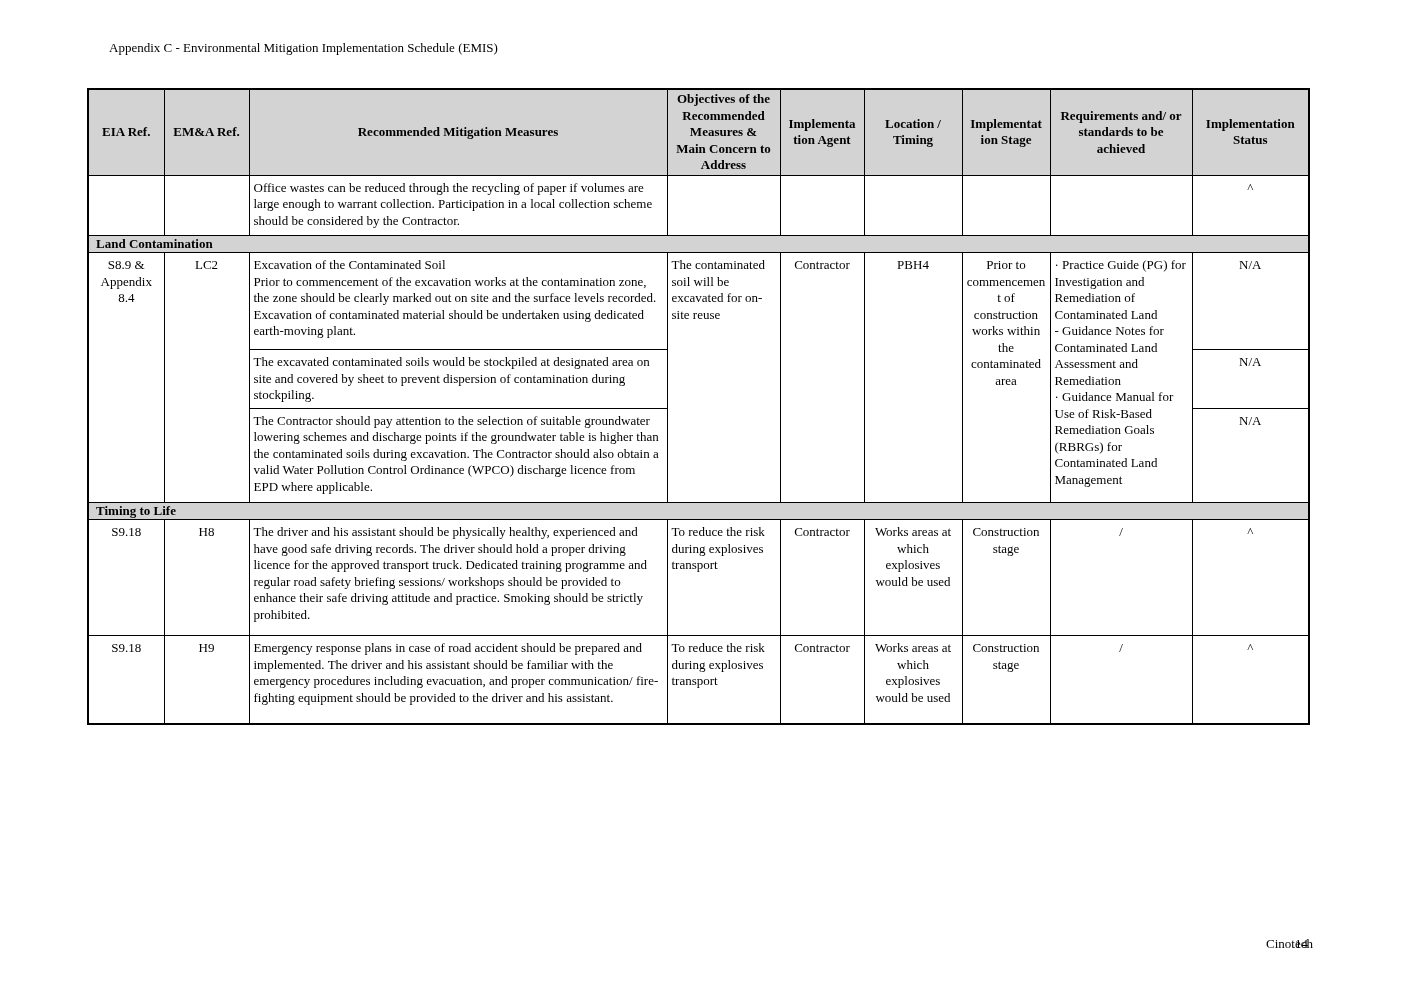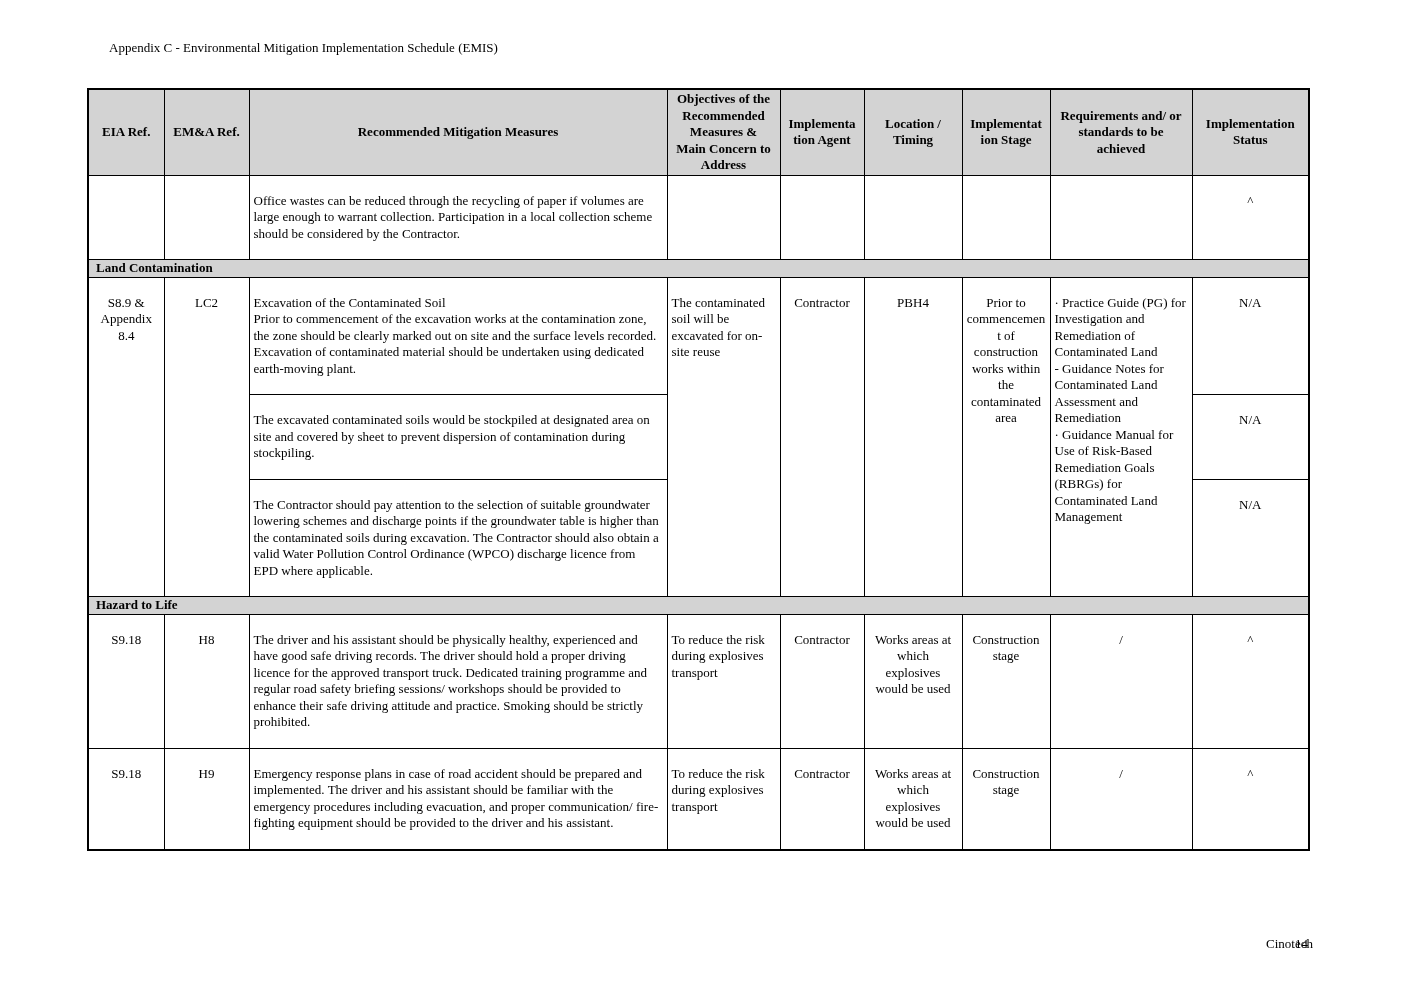--- a/index.html
+++ b/index.html
@@ -21,21 +21,21 @@
     width: 1221px;
     border-collapse: collapse;
     table-layout: fixed;
     border: 2px solid #000;
     font-size: 13px;
     line-height: 1.27;
   }
   .emis-table th, .emis-table td {
     border: 1px solid #000;
     vertical-align: top;
-    padding: 17px 4px;
+    padding: 4px 4px;
     overflow: hidden;
     word-wrap: break-word;
   }
   .emis-table th {
     background: #d3d3d3;
     font-weight: bold;
     text-align: center;
     vertical-align: middle;
     padding: 1px 6px;
   }
@@ -140,21 +140,21 @@
   <tr class="h58">
     <td class="l">The excavated contaminated soils would be stockpiled at designated area on site and covered by sheet to prevent dispersion of contamination during stockpiling.</td>
     <td class="c">N/A</td>
   </tr>
   <tr class="h94">
     <td class="l">The Contractor should pay attention to the selection of suitable groundwater lowering schemes and discharge points if the groundwater table is higher than the contaminated soils during excavation. The Contractor should also obtain a valid Water Pollution Control Ordinance (WPCO) discharge licence from EPD where applicable.</td>
     <td class="c">N/A</td>
   </tr>
 
   <tr class="section-row h17">
-    <td colspan="9">Hazard to Life</td>
+    <td colspan="9">Timing to Life</td>
   </tr>
 
   <tr class="h116">
     <td class="c">S9.18</td>
     <td class="c">H8</td>
     <td class="l">The driver and his assistant should be physically healthy, experienced and have good safe driving records.  The driver should hold a proper driving licence for the approved transport truck.  Dedicated training programme and regular road safety briefing sessions/ workshops should be provided to enhance their safe driving attitude and practice.  Smoking should be strictly prohibited.</td>
     <td class="l">To reduce the risk during explosives transport</td>
     <td class="c">Contractor</td>
     <td class="c">Works areas at which explosives would be used</td>
     <td class="c">Construction stage</td>

